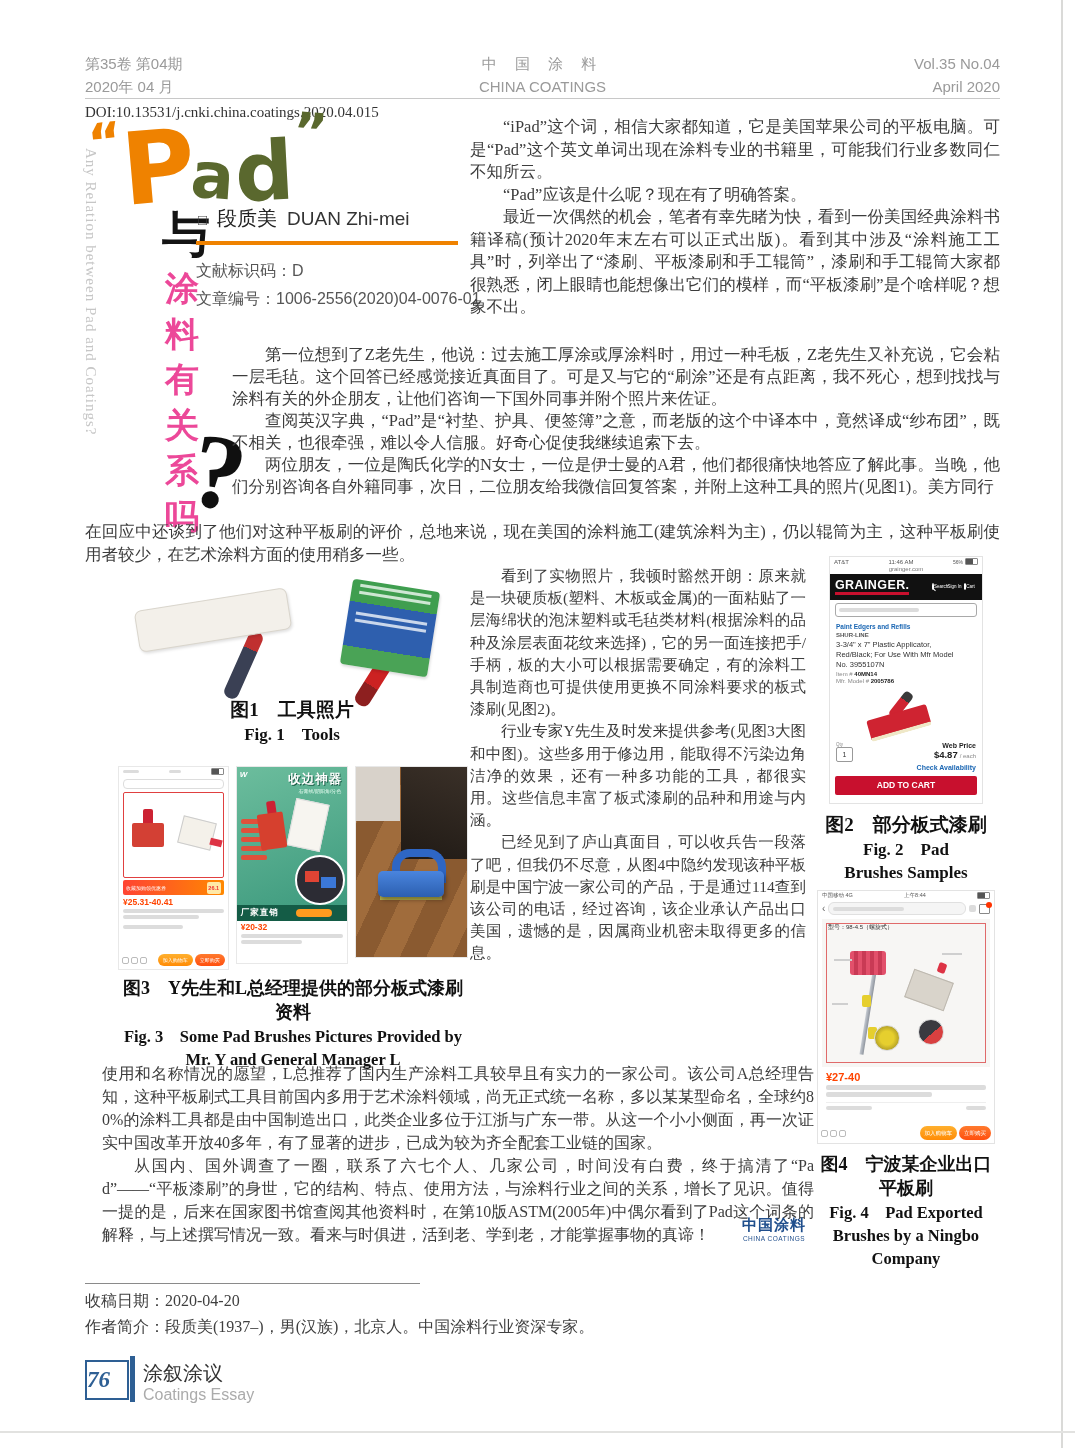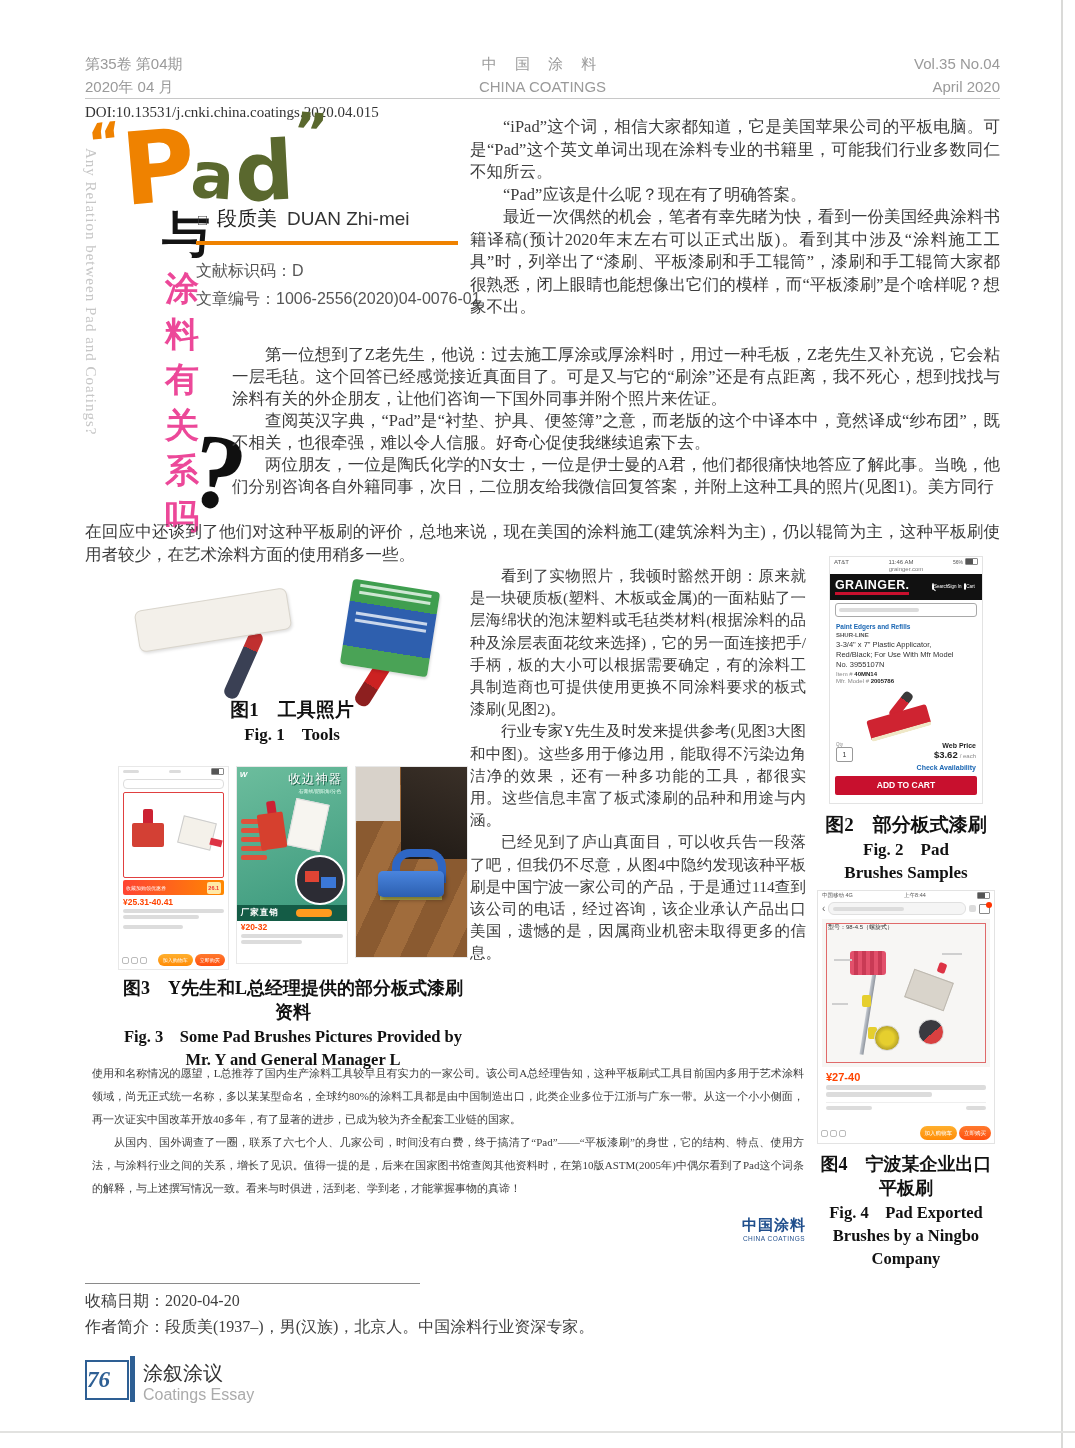--- a/index.html
+++ b/index.html
@@ -35,21 +35,21 @@
   #meta{left:196px;top:257px;font-size:16px;color:#555;line-height:1.78;font-family:"Liberation Sans","DejaVu Sans",sans-serif}
 
   
   .body{position:absolute;color:#3c3c3c;text-align:justify;word-break:break-all}
   .body p{margin:0;text-indent:2em}
   .body p.cont{text-indent:0}
   #bA{left:470px;top:116px;width:530px;font-size:16.5px;line-height:22.5px}
   #bB{left:232px;top:344px;width:768px;font-size:16.5px;line-height:22px}
   #bC{left:85px;top:520px;width:915px;font-size:16.5px;line-height:23px}
   #bD{left:470px;top:565px;width:336px;font-size:15.5px;line-height:22.2px}
-  #bE{left:92px;top:1062px;width:712px;font-size:11px;line-height:23px}
+  #bE{left:102px;top:1062px;width:712px;font-size:16px;line-height:23px}
 
   
   .capCN{font-weight:bold;font-size:19px;color:#111;text-align:center;margin-top:8px;line-height:1.35}
   .capEN{font-weight:bold;font-size:17px;color:#111;text-align:center;line-height:1.4;font-family:"Liberation Serif","DejaVu Serif",serif}
 
   
   #fig1{left:118px;top:583px;width:348px}
   #f1img{position:relative;height:106px}
   .f1pad{position:absolute;left:18px;top:16px;width:152px;height:40px;background:#f3f0ea;border:1px solid #d9d5cc;border-radius:7px;transform:rotate(-9deg);box-shadow:1px 2px 3px rgba(0,0,0,.12)}
   .f1h1{position:absolute;left:118px;top:46px;width:15px;height:72px;border-radius:7px;transform:rotate(24deg);background:linear-gradient(#c03030 0 26%,#3a4054 26%)}
@@ -113,21 +113,21 @@
   #f3coupon{width:14px;height:12px;background:#ffe9a8;color:#e33;border-radius:2px;font-size:5.5px;font-weight:bold;text-align:center;line-height:12px}
   .price-red{color:#ff4400;font-weight:bold}
   #f3aprice{font-size:8.5px;padding:2px 4px 0}
   .btnrow{position:absolute;bottom:3px;left:0;right:0;display:flex;align-items:center;gap:2px;padding:0 3px}
   .dots{display:flex;gap:2px;flex:1}
   .dot{width:5px;height:5px;border:1px solid #bbb;border-radius:2px}
   .pillbtn{height:12px;border-radius:7px;color:#fff;font-size:5px;display:flex;align-items:center;justify-content:center;padding:0 5px;white-space:nowrap}
   .pb1{background:linear-gradient(#ffb02e,#ff8b05)}
   .pb2{background:linear-gradient(#ff7a2e,#ff4f0f)}
   #f3blogo{position:absolute;left:3px;top:3px;color:#fff;font-size:8px;font-style:italic;font-weight:bold}
-  #f3btitle{position:absolute;right:5px;top:4px;color:#fff;font-weight:normal;font-size:12.5px;text-shadow:1px 1px 0 #1c5c47;letter-spacing:1px}
+  #f3btitle{position:absolute;right:5px;top:4px;color:#fff;font-weight:bold;font-size:12.5px;text-shadow:1px 1px 0 #1c5c47;letter-spacing:1px}
   #f3bsub{position:absolute;right:6px;top:21px;color:#e8ffe f;color:#eafff4;font-size:5px}
   .chip{position:absolute;left:4px;width:26px;height:5px;background:rgba(240,70,50,.9);border-radius:2px}
   #f3bwhite{position:absolute;left:54px;top:34px;width:32px;height:46px;background:#f7f5f0;border:1px solid #ddd;transform:rotate(12deg)}
   #f3bred{position:absolute;left:22px;top:46px;width:26px;height:36px;background:#d6402e;border-radius:2px;transform:rotate(-8deg)}
   #f3bredh{position:absolute;left:30px;top:34px;width:9px;height:16px;background:#b92;background:#c23;border-radius:2px;transform:rotate(-8deg)}
   #f3bcircle{position:absolute;left:58px;top:88px;width:46px;height:46px;border-radius:50%;background:#2c2c34;border:2px solid #fff;overflow:hidden}
   #f3bcircle .r{position:absolute;left:8px;top:14px;width:14px;height:11px;background:#e04434}
   #f3bcircle .b{position:absolute;left:24px;top:20px;width:15px;height:11px;background:#3b78d8}
   #f3bstrip{position:absolute;left:0;right:0;top:138px;height:16px;background:#145c46;display:flex;align-items:center;gap:17px;padding:0 4px}
   #f3bstrip .t{color:#fff;font-weight:bold;font-size:8.5px;letter-spacing:1px}
@@ -292,21 +292,21 @@
         <div id="f2hand"></div>
         <div id="f2pad"></div>
       </div>
       <div id="f2qtyrow">
         <div>
           <div id="f2qty">Qty</div>
           <div id="f2qtybox">1</div>
         </div>
         <div id="f2pricewrap">
           <div style="font-weight:bold">Web Price</div>
-          <div><span id="f2price">$3.62</span> <span id="f2priceunit">/ each</span></div>
+          <div><span id="f2price">$4.87</span> <span id="f2priceunit">/ each</span></div>
         </div>
       </div>
       <div id="f2avail">Check Availability</div>
       <div id="f2cart">ADD TO CART</div>
     </div>
     <div class="capCN">图2　部分板式漆刷</div>
     <div class="capEN">Fig. 2　Pad</div>
     <div class="capEN">Brushes Samples</div>
   </div>
 

